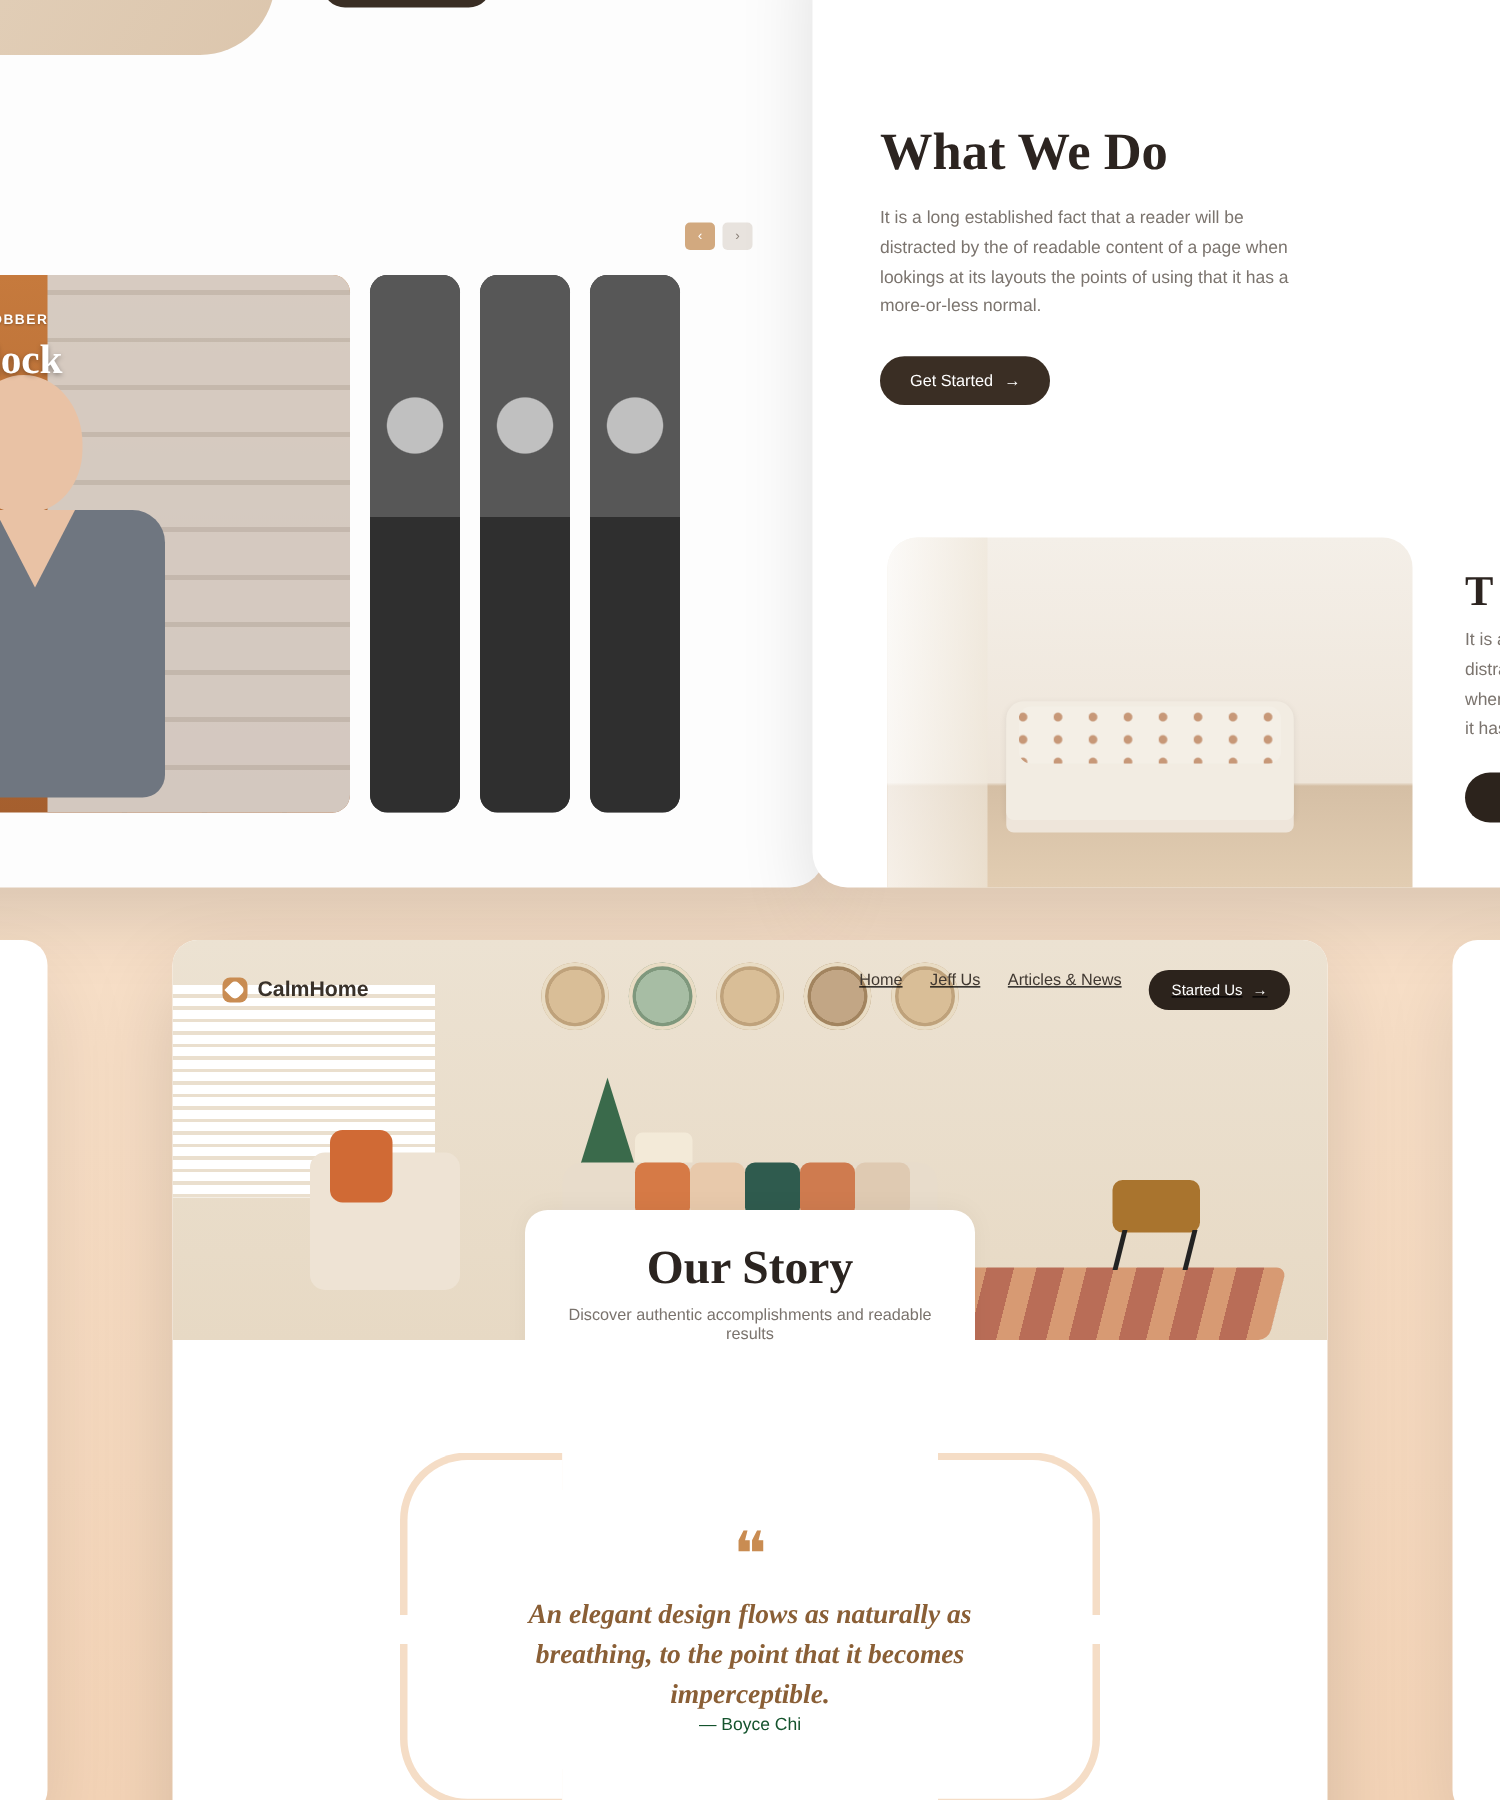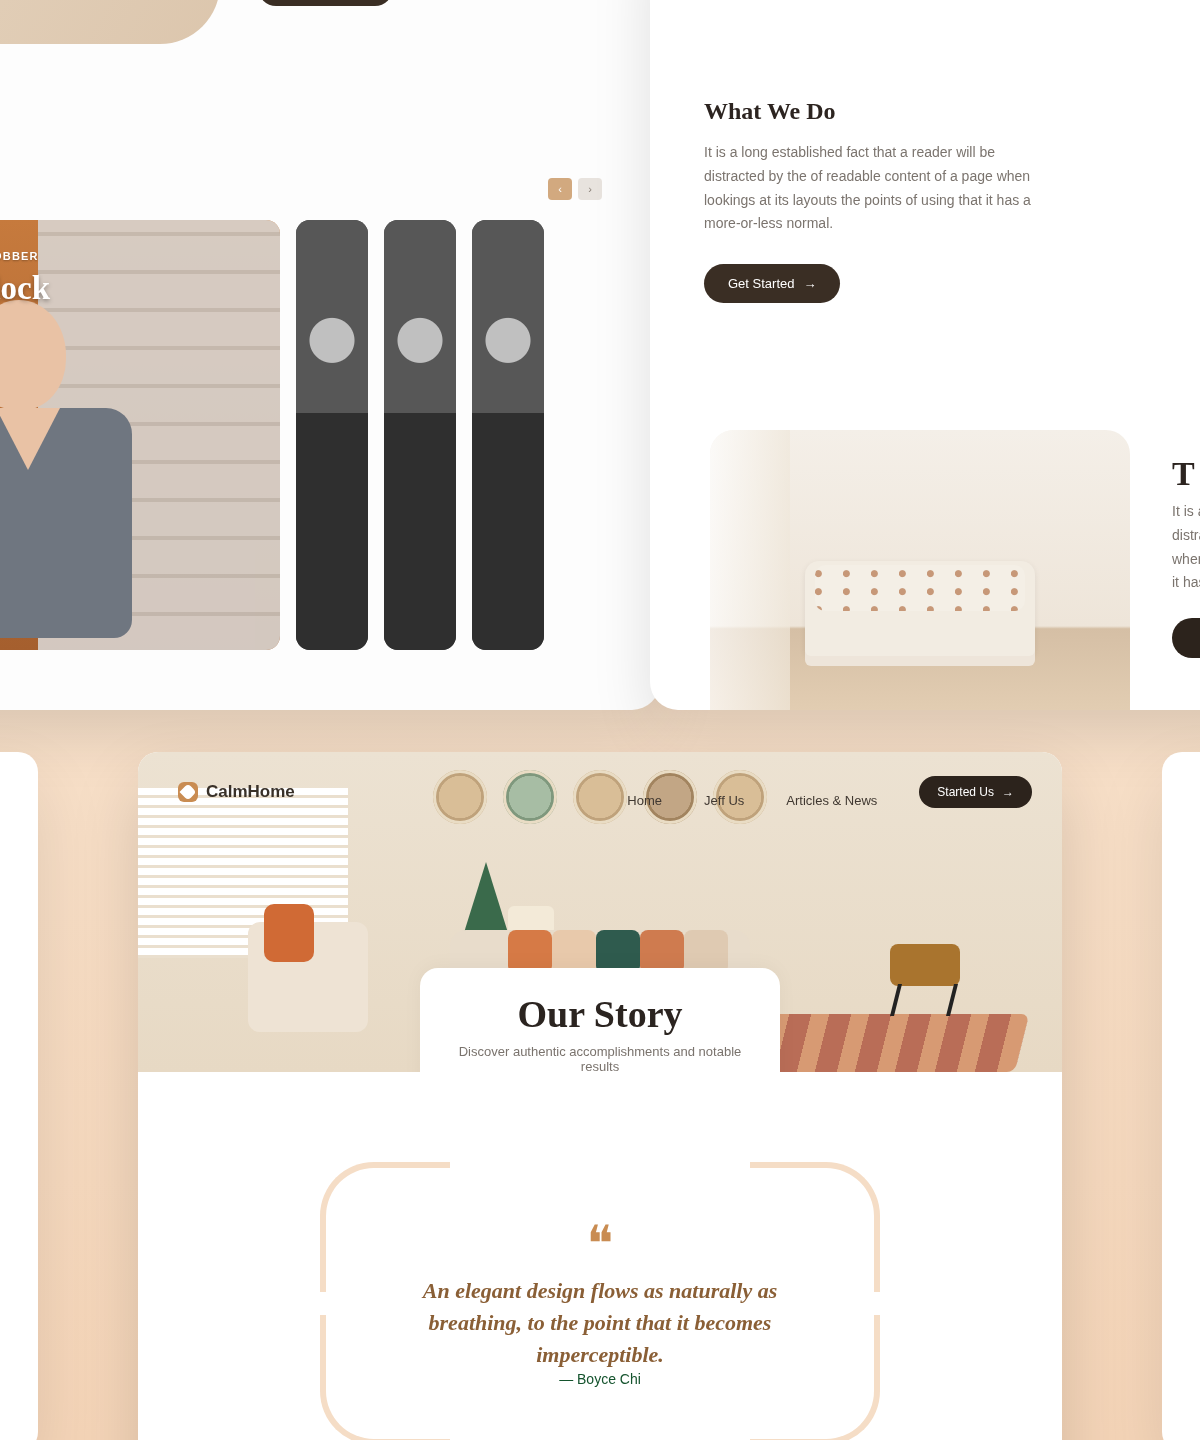--- a/index.html
+++ b/index.html
@@ -143,21 +143,21 @@
     border-radius:28px;
     box-shadow:0 24px 60px rgba(0,0,0,.12);
     padding:0;
   }
   .wwdo {
     position:absolute;
     top:178px; left:54px;
     width:350px;
   }
   .wwdo h2 {
-    font-size:24px; font-weight:700;
+    font-size:42px; font-weight:700;
     color:#2c2420; font-family:Georgia,serif;
     margin-bottom:16px;
   }
   .wwdo p {
     font-size:14px; line-height:1.7;
     color:#7b746e;
     font-family:-apple-system,'Segoe UI',sans-serif;
     margin-bottom:28px;
   }
   .pill-cta {
@@ -313,21 +313,21 @@
     width:20px; height:20px; border-radius:6px;
     background:#c98c52;
     position:relative;
   }
   .brand-logo::after{
     content:""; position:absolute; inset:4px;
     background:#fff; border-radius:4px 4px 4px 0;
     transform:rotate(45deg);
   }
   .brand-name { font-size:17px; font-weight:700; color:#393129; }
-  .navlinks { display:flex; align-items:flex-end; gap:42px; }
+  .navlinks { display:flex; align-items:flex-start; gap:22px;text-decoration:underline; }
   .navlinks a { font-size:13px; color:#403831; text-decoration:none; }
   .contact-pill {
     background:#2c231c; color:#fff;
     padding:9px 18px; border-radius:999px;
     font-size:12px; display:inline-flex; gap:8px; align-items:center;
   }
 
   .story-card {
     position:absolute;
     left:50%; transform:translateX(-50%);
@@ -493,21 +493,21 @@
         <a>Articles &amp; News</a>
         <span class="contact-pill">
           <span>Started Us</span>
           <span>→</span>
         </span>
       </div>
     </div>
 
     <div class="story-card">
       <h1>Our Story</h1>
-      <p>Discover authentic accomplishments and notable results</p>
+      <p>Discover authentic accomplishments and readable results</p>
     </div>
   </div>
 
   <div class="quote-area">
     <div class="quote-frame">
       <div class="qf-corner tl"></div>
       <div class="qf-corner tr"></div>
       <div class="qf-corner bl"></div>
       <div class="qf-corner br"></div>
       <div class="quote-mark">❝</div>

